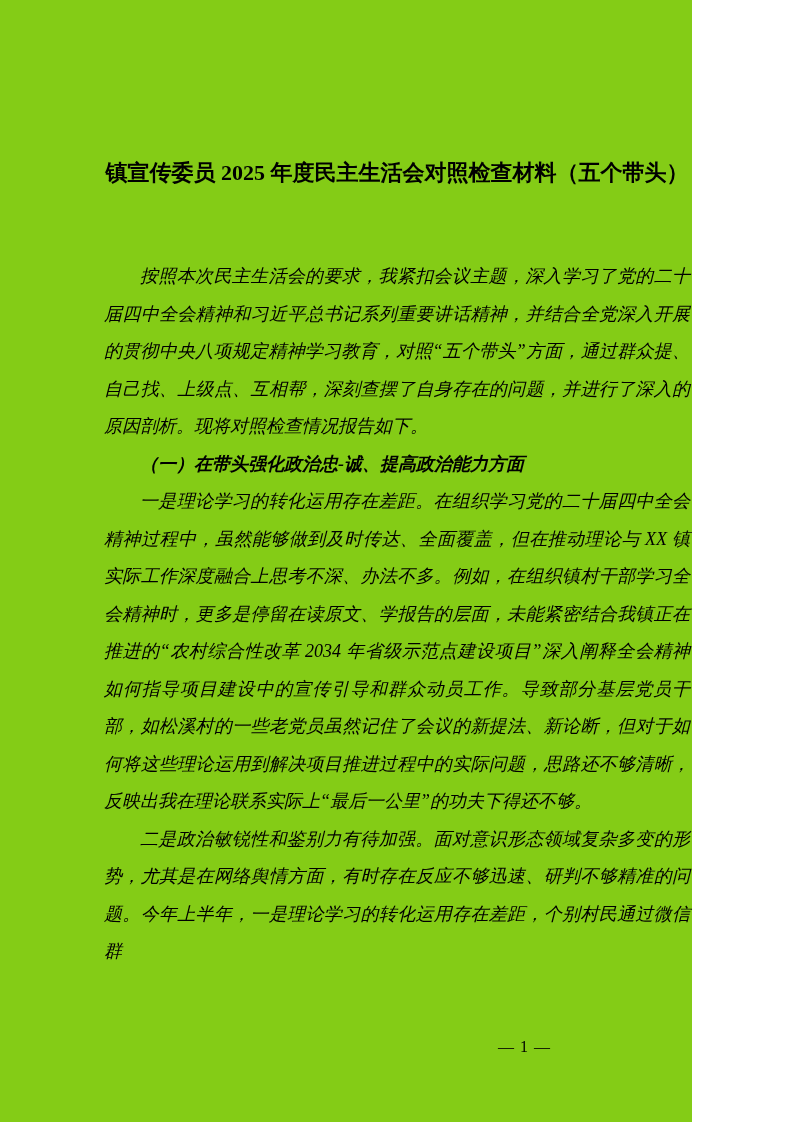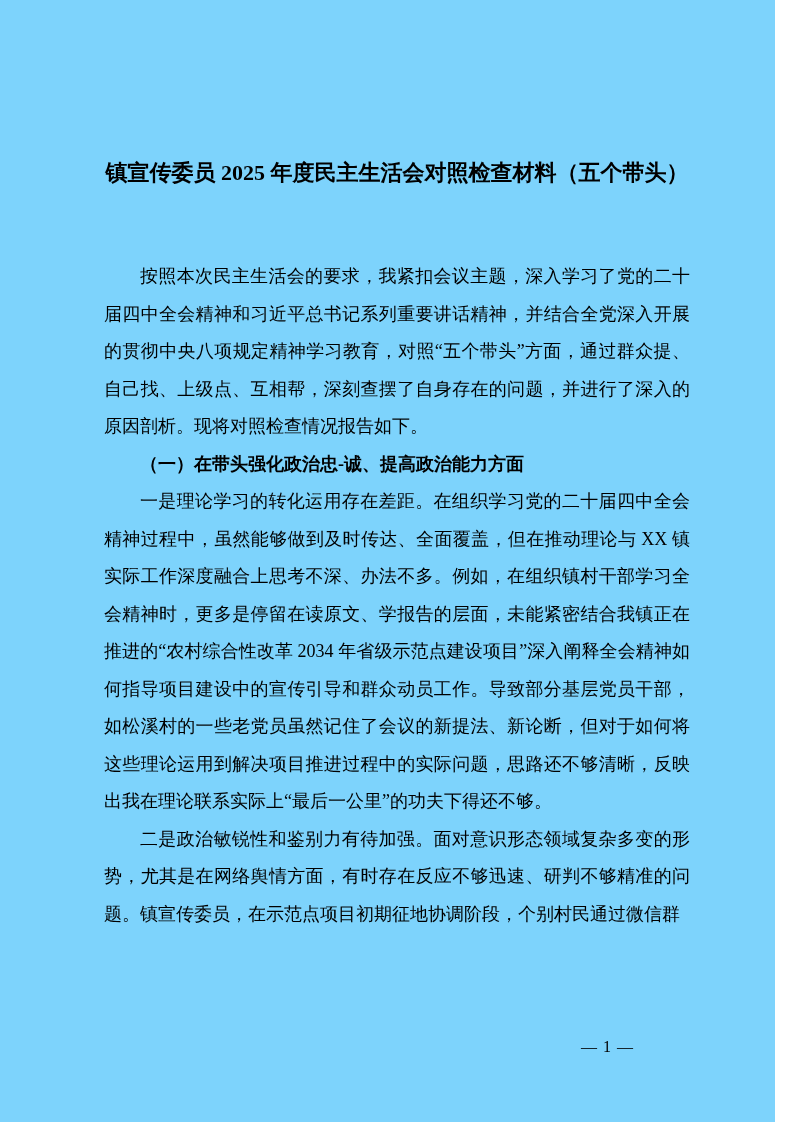--- a/index.html
+++ b/index.html
@@ -2,23 +2,23 @@
 <html><head>
 <meta charset="utf-8">
 <style>
   html, body {
     margin: 0;
     padding: 0;
     background: #ffffff;
   }
   .page {
     position: relative;
-    width: 775px;
+    width: 692px;
     height: 1122px;
-    background: #7dd3fc;
+    background: #84cc16;
     overflow: hidden;
     font-family: "Liberation Serif", "DejaVu Serif", serif;
     color: #000000;
   }
   .content {
     position: absolute;
     left: 104px;
     top: 156px;
     width: 586px;
   }
@@ -27,20 +27,21 @@
     font-weight: bold;
     text-align: center;
     line-height: 34px;
     margin: 0 0 68px 0;
   }
   .doc-body {
     font-size: 18px;
     line-height: 37.5px;
     text-align: justify;
     text-justify: inter-character;
+    font-style: italic;
   }
   .doc-body p,
   .doc-body h2,
   .doc-body h3 {
     margin: 0;
     padding: 0;
     font-size: 18px;
     line-height: 37.5px;
     text-indent: 2em;
     font-weight: normal;
@@ -63,17 +64,17 @@
 </head>
 <body>
 
 <div class="page">
   <div class="content">
     <h1 class="doc-title">镇宣传委员 2025 年度民主生活会对照检查材料（五个带头）</h1>
     <div class="doc-body">
       <p>按照本次民主生活会的要求，我紧扣会议主题，深入学习了党的二十届四中全会精神和习近平总书记系列重要讲话精神，并结合全党深入开展的贯彻中央八项规定精神学习教育，对照“五个带头”方面，通过群众提、自己找、上级点、互相帮，深刻查摆了自身存在的问题，并进行了深入的原因剖析。现将对照检查情况报告如下。</p>
       <h3>（一）在带头强化政治忠-诚、提高政治能力方面</h3>
       <p>一是理论学习的转化运用存在差距。在组织学习党的二十届四中全会精神过程中，虽然能够做到及时传达、全面覆盖，但在推动理论与 XX 镇实际工作深度融合上思考不深、办法不多。例如，在组织镇村干部学习全会精神时，更多是停留在读原文、学报告的层面，未能紧密结合我镇正在推进的“农村综合性改革 2034 年省级示范点建设项目”深入阐释全会精神如何指导项目建设中的宣传引导和群众动员工作。导致部分基层党员干部，如松溪村的一些老党员虽然记住了会议的新提法、新论断，但对于如何将这些理论运用到解决项目推进过程中的实际问题，思路还不够清晰，反映出我在理论联系实际上“最后一公里”的功夫下得还不够。</p>
-      <p>二是政治敏锐性和鉴别力有待加强。面对意识形态领域复杂多变的形势，尤其是在网络舆情方面，有时存在反应不够迅速、研判不够精准的问题。镇宣传委员，在示范点项目初期征地协调阶段，个别村民通过微信群</p>
+      <p>二是政治敏锐性和鉴别力有待加强。面对意识形态领域复杂多变的形势，尤其是在网络舆情方面，有时存在反应不够迅速、研判不够精准的问题。今年上半年，一是理论学习的转化运用存在差距，个别村民通过微信群</p>
     </div>
   </div>
   <div class="page-footer">— 1 —</div>
 </div>
 
 </body></html>

